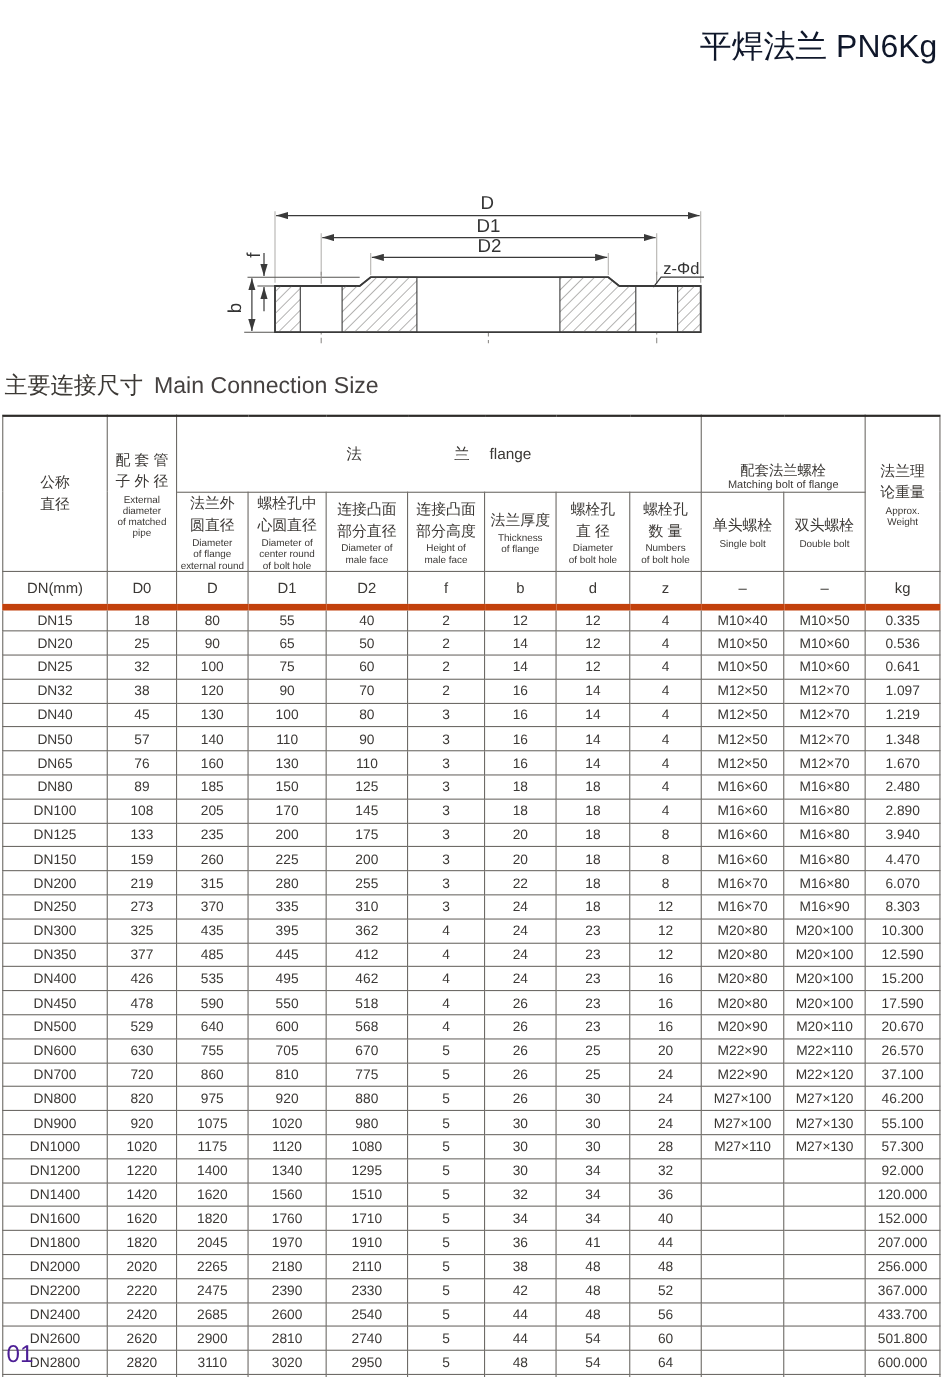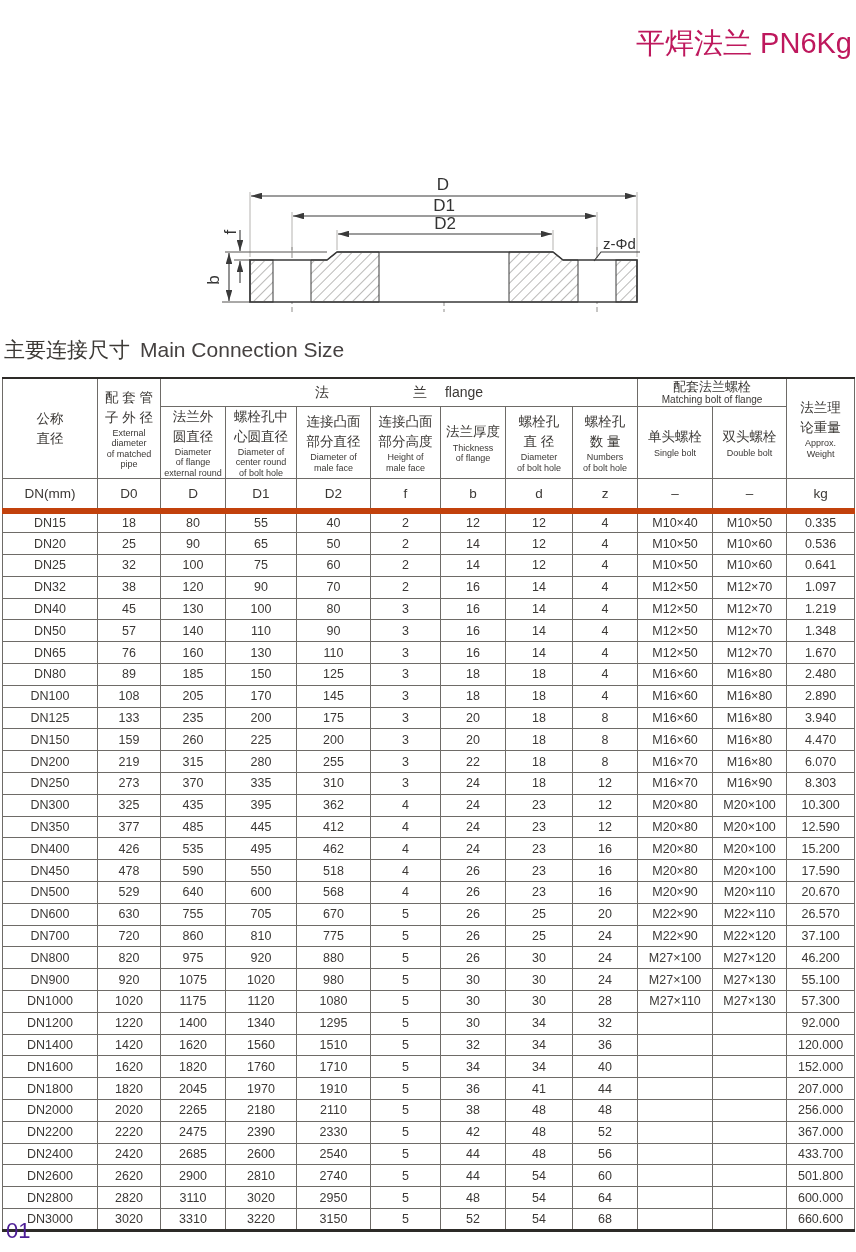--- a/index.html
+++ b/index.html
@@ -12,21 +12,21 @@
   
   .logo { position:absolute; left:0; top:4px; color:#0e9cda; }
   .logo-brand {
     margin-left:22px; font-size:38px; font-weight:bold; font-style:italic;
     letter-spacing:-1px; line-height:1.05;
   }
   .logo-tagline { margin-left:4px; font-size:21px; letter-spacing:0.5px; margin-top:0; }
   .logo-tagline .bold { font-weight:bold; margin-left:9px; }
 
   
-  .doc-title { position:absolute; right:4px; top:28px; text-align:left; color:#be185d; }
+  .doc-title { position:absolute; right:4px; top:28px; text-align:left; color:#0f172a; }
   .doc-title-zh { font-size:29px; line-height:1.1; }
   .doc-title-en { font-size:19px; margin-top:4px; }
 
   
   .diagram { position:absolute; left:0; top:158px; }
   .dim-label { font-size:17px; fill:#333; }
   .dim-label-s { font-size:15px; fill:#333; }
 
   
   .section-heading { position:absolute; left:4px; top:336px; font-size:21px; color:#3c3935; }
@@ -41,21 +41,21 @@
   .spec th, .spec td {
     border:1px solid #6e6b67; padding:0; text-align:center; vertical-align:middle;
     font-weight:normal; color:#3b3835; overflow:hidden;
   }
   .spec tr.h1 th { height:27px; }
   .spec tr.h2 th { height:71px; }
   .spec tr.sym td { height:29px; font-size:13.5px; border-bottom:6px solid #c2410c; }
   .spec tbody tr { height:21.8px; }
   .spec tbody td { font-size:12.5px; }
   .zh { font-size:13.5px; line-height:1.45; }
-  .zh-s { font-size:13px; line-height:1.15; }
+  .zh-s { font-size:13px; line-height:1.15;margin-top:42px; }
   .en { font-size:9px; line-height:1.13; margin-top:1px; }
   .en-s { font-size:10px; line-height:1.1; }
   .pre { white-space:pre-line; }
   .grp .g-zh1 { font-size:14px; margin-right:84px; }
   .grp .g-zh2 { font-size:14px; margin-right:18px; }
   .grp .g-en  { font-size:14px; }
 
   
   .page-number { position:absolute; left:6px; top:1218px; font-size:22px; color:#4c1d95; }
 </style>

